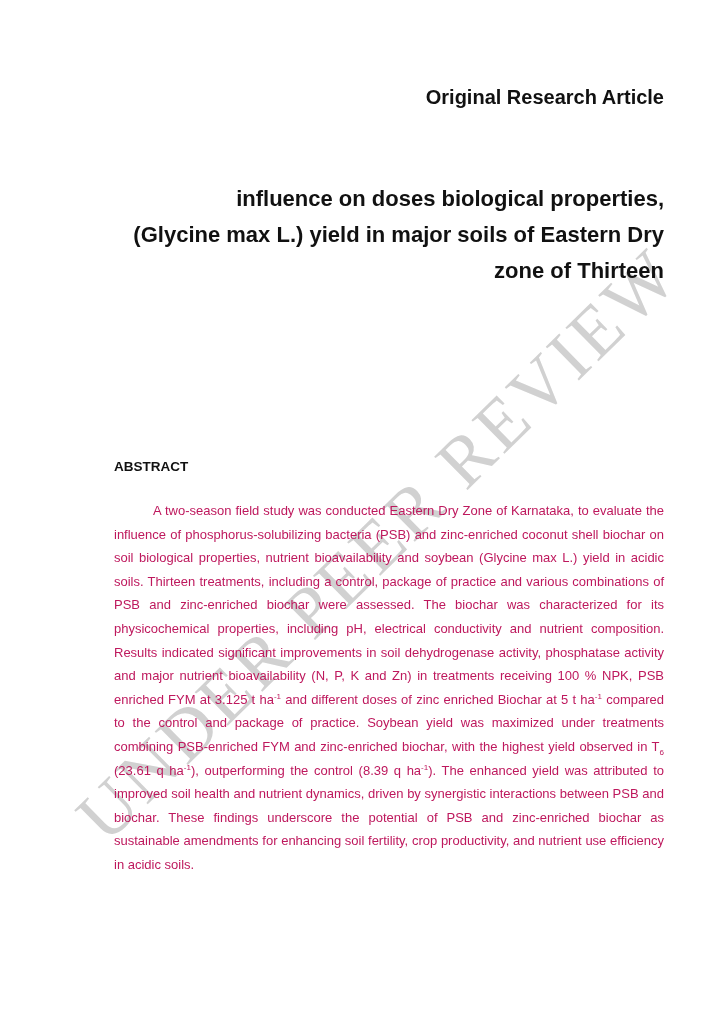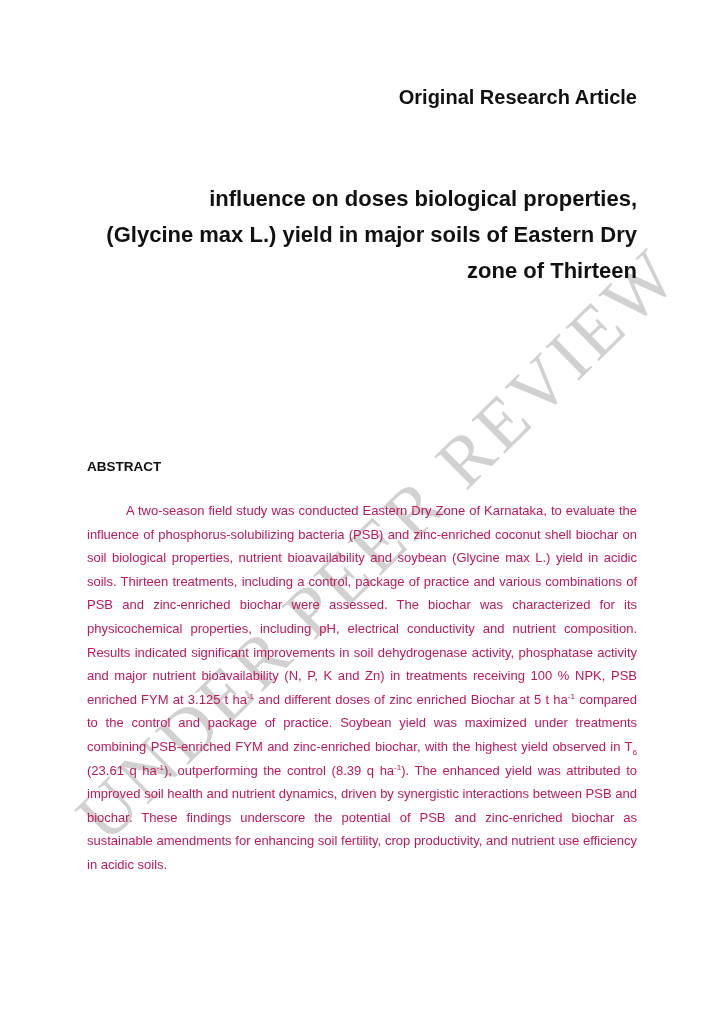--- a/index.html
+++ b/index.html
@@ -21,21 +21,21 @@
     font-family: "Liberation Serif", serif;
     font-size: 72px;
     letter-spacing: 4px;
     color: #c9c9c9;
     opacity: 0.85;
     white-space: nowrap;
     z-index: 0;
     user-select: none;
   }
 
-  .content { position: absolute; inset: 0; z-index: 1; }
+  .content { position: absolute; inset: 0; z-index: 1; margin-left: 27px; }
 
   .header-label {
     position: absolute;
     top: 86px; left: 87px; width: 550px;
     text-align: right;
     font-size: 20px;
     font-weight: 700;
     color: #111111;
   }
 

